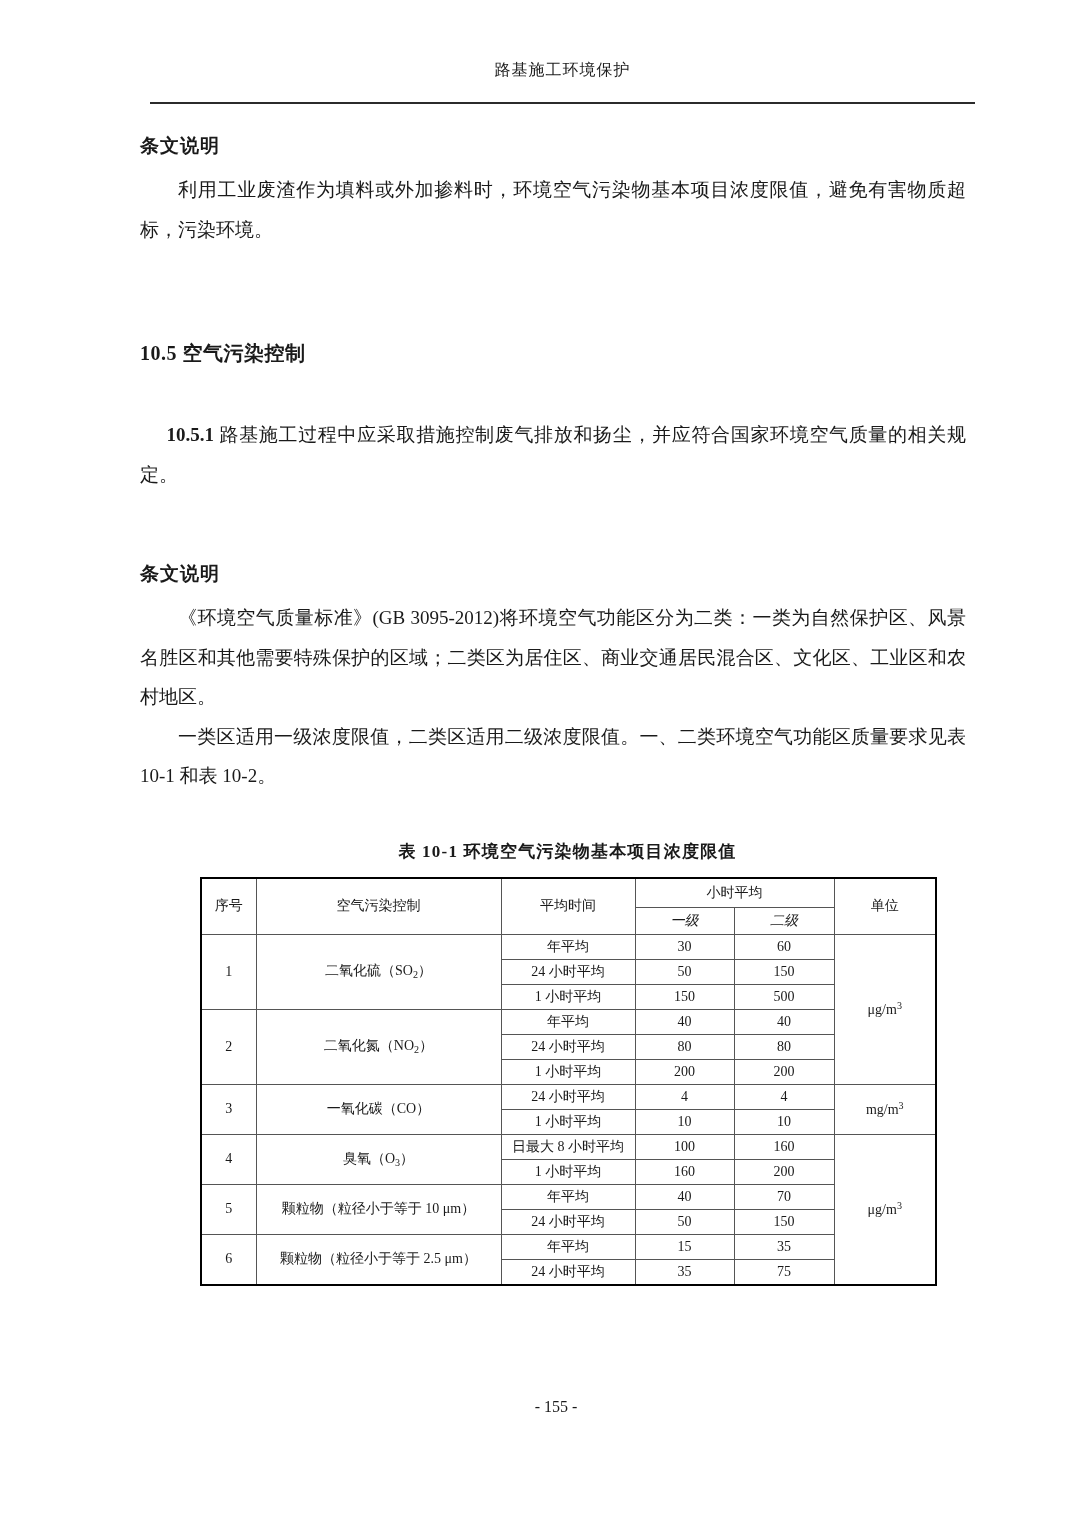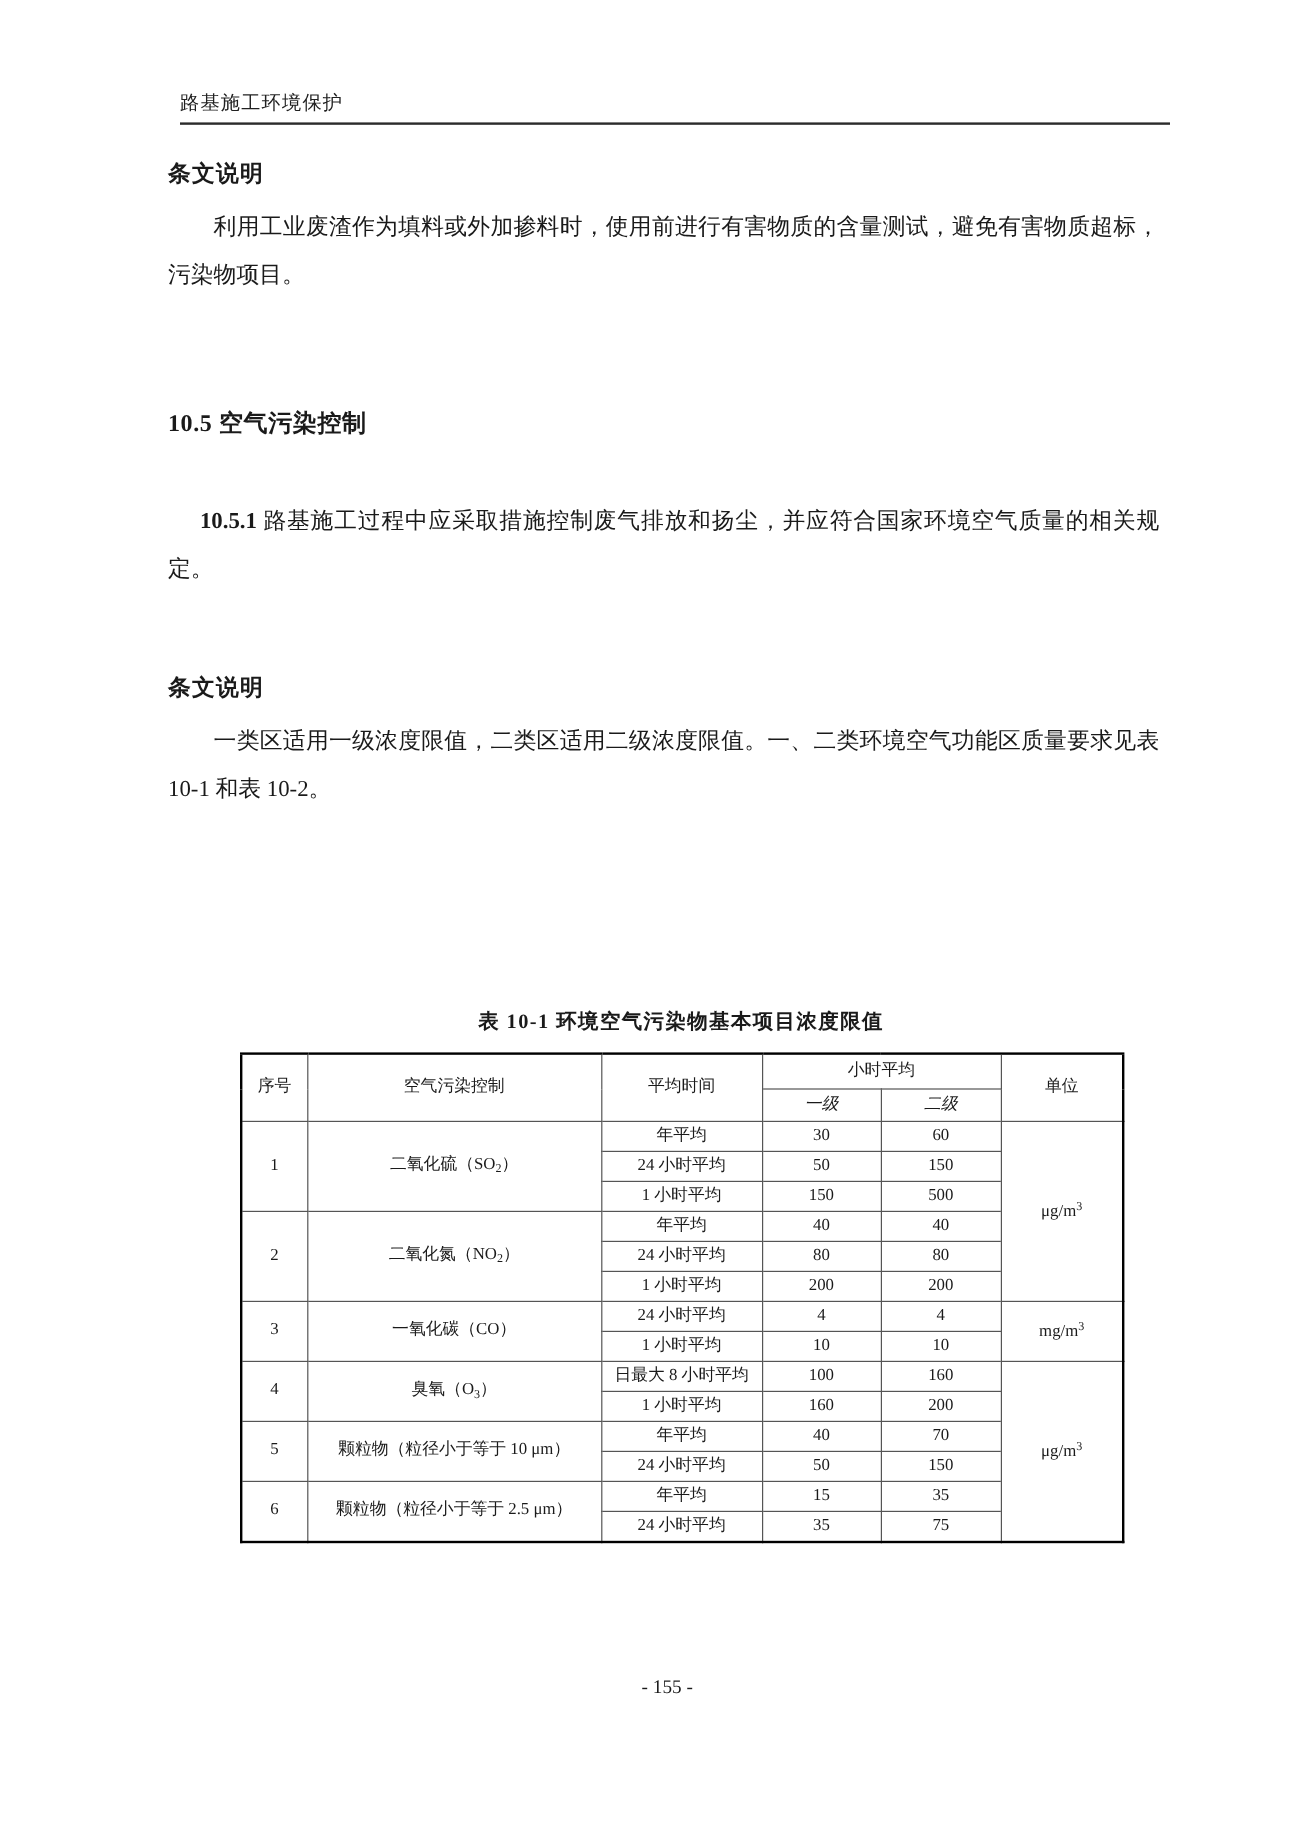--- a/index.html
+++ b/index.html
@@ -18,23 +18,23 @@
 
   .page {
     position: absolute;
     inset: 0;
   }
 
   
   .page-header {
     position: absolute;
     left: 150px;
-    top: 76px;
+    top: 60px;
     width: 825px;
-    text-align: left;
+    text-align: center;
     font-size: 16px;
     letter-spacing: 1px;
     color: #202020;
   }
   .header-rule {
     position: absolute;
     left: 150px;
     top: 102px;
     width: 825px;
     height: 0;
@@ -155,33 +155,34 @@
 <body>
 
 <div class="page">
 
   <div class="page-header">路基施工环境保护</div>
   <div class="header-rule"></div>
 
   <div class="content">
 
     <p class="subhead">条文说明</p>
-    <p class="para">利用工业废渣作为填料或外加掺料时，使用前进行有害物质的含量测试，避免有害物质超标，污染物项目。</p>
+    <p class="para">利用工业废渣作为填料或外加掺料时，环境空气污染物基本项目浓度限值，避免有害物质超标，污染环境。</p>
 
     <div class="gap-a"></div>
 
     <p class="sec-heading">10.5  空气污染控制</p>
 
     <div class="gap-b"></div>
 
     <p class="clause"><span class="num">10.5.1</span> <span>路基施工过程中应采取措施控制废气排放和扬尘，并应符合国家环境空气质量的相关规定。</span></p>
 
     <div class="gap-c"></div>
 
     <p class="subhead">条文说明</p>
+    <p class="para">《环境空气质量标准》(GB 3095-2012)将环境空气功能区分为二类：一类为自然保护区、风景名胜区和其他需要特殊保护的区域；二类区为居住区、商业交通居民混合区、文化区、工业区和农村地区。</p>
     <p class="para">一类区适用一级浓度限值，二类区适用二级浓度限值。一、二类环境空气功能区质量要求见表 10-1 和表 10-2。</p>
 
   </div>
 
   <div class="table-caption">表 10-1  环境空气污染物基本项目浓度限值</div>
 
   <div class="tbl-wrap">
     <table class="limits">
       <colgroup>
         <col class="col-no">

